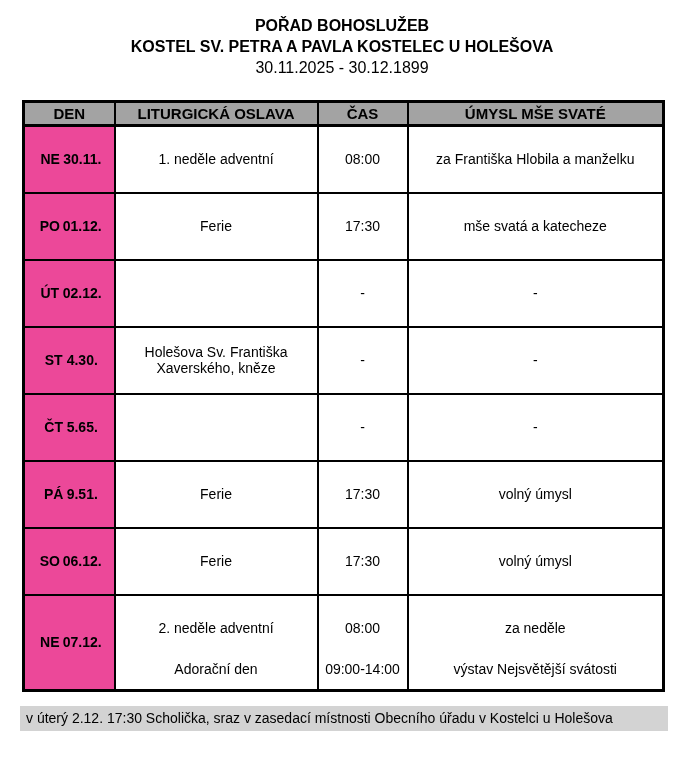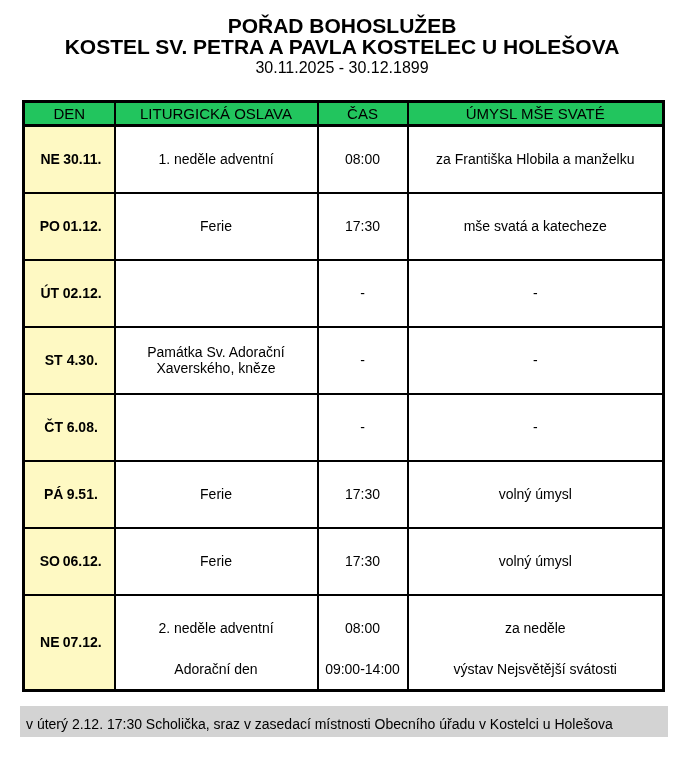--- a/index.html
+++ b/index.html
@@ -14,21 +14,21 @@
     width: 684px;
     height: 768px;
     background: #ffffff;
     overflow: hidden;
   }
   .title-block {
     padding-top: 15px;
     text-align: center;
   }
   .title-line1, .title-line2 {
-    font-size: 21px;
+    font-size: 16px;
     font-weight: bold;
     line-height: 21px;
   }
   .title-line3 {
     font-size: 16px;
     font-weight: normal;
     line-height: 21px;
   }
   table.schedule {
     border-collapse: collapse;
@@ -39,34 +39,34 @@
   }
   table.schedule th, table.schedule td {
     border: 2px solid #000000;
     font-size: 14px;
     text-align: center;
     vertical-align: middle;
     padding: 0;
     overflow: hidden;
   }
   table.schedule th {
-    background: #22c55e;
-    font-weight: normal;
+    background: #a3a3a3;
+    font-weight: bold;
     font-size: 15px;
     height: 21px;
     border-bottom: 3px solid #000000;
   }
   col.c-day { width: 91px; }
   col.c-lit { width: 203px; }
   col.c-time { width: 90px; }
   col.c-int { width: 256px; }
   tr.row { height: 67px; }
   tr.row-tall { height: 93px; margin-top: 32px; }
   td.day-cell {
-    background: #fef9c3;
+    background: #ec4899;
     font-weight: bold;
     font-size: 15px;
     text-align: left;
     padding-left: 5px;
     white-space: nowrap;
   }
   td.day-cell .day-abbr {
     display: inline-block;
     min-width: 26px;
   }
@@ -86,21 +86,21 @@
   .stack .lower {
     flex: 0 0 auto;
     padding-bottom: 12px;
   }
   .footer-note {
     margin: 14px 0 0 20px;
     width: 636px;
     background: #d3d3d3;
     font-size: 14px;
     line-height: 20px;
-    padding: 8px 6px 3px 6px;
+    padding: 2px 6px 3px 6px;
     text-align: left;
   }
 </style>
 </head>
 <body>
 
 <div class="page">
 
   <div class="title-block">
     <div class="title-line1">POŘAD BOHOSLUŽEB</div>
@@ -137,26 +137,26 @@
         <td class="int-cell">mše svatá a katecheze</td>
       </tr>
       <tr class="row">
         <td class="day-cell"><span class="day-abbr">ÚT</span><span>02.12.</span></td>
         <td class="lit-cell"></td>
         <td class="time-cell">-</td>
         <td class="int-cell">-</td>
       </tr>
       <tr class="row">
         <td class="day-cell"><span class="day-abbr">ST</span><span>4.30.</span></td>
-        <td class="lit-cell">Památka Sv. Adorační Xaverského, kněze</td>
+        <td class="lit-cell">Holešova Sv. Františka Xaverského, kněze</td>
         <td class="time-cell">-</td>
         <td class="int-cell">-</td>
       </tr>
       <tr class="row">
-        <td class="day-cell"><span class="day-abbr">ČT</span><span>6.08.</span></td>
+        <td class="day-cell"><span class="day-abbr">ČT</span><span>5.65.</span></td>
         <td class="lit-cell"></td>
         <td class="time-cell">-</td>
         <td class="int-cell">-</td>
       </tr>
       <tr class="row">
         <td class="day-cell"><span class="day-abbr">PÁ</span><span>9.51.</span></td>
         <td class="lit-cell">Ferie</td>
         <td class="time-cell">17:30</td>
         <td class="int-cell">volný úmysl</td>
       </tr>

